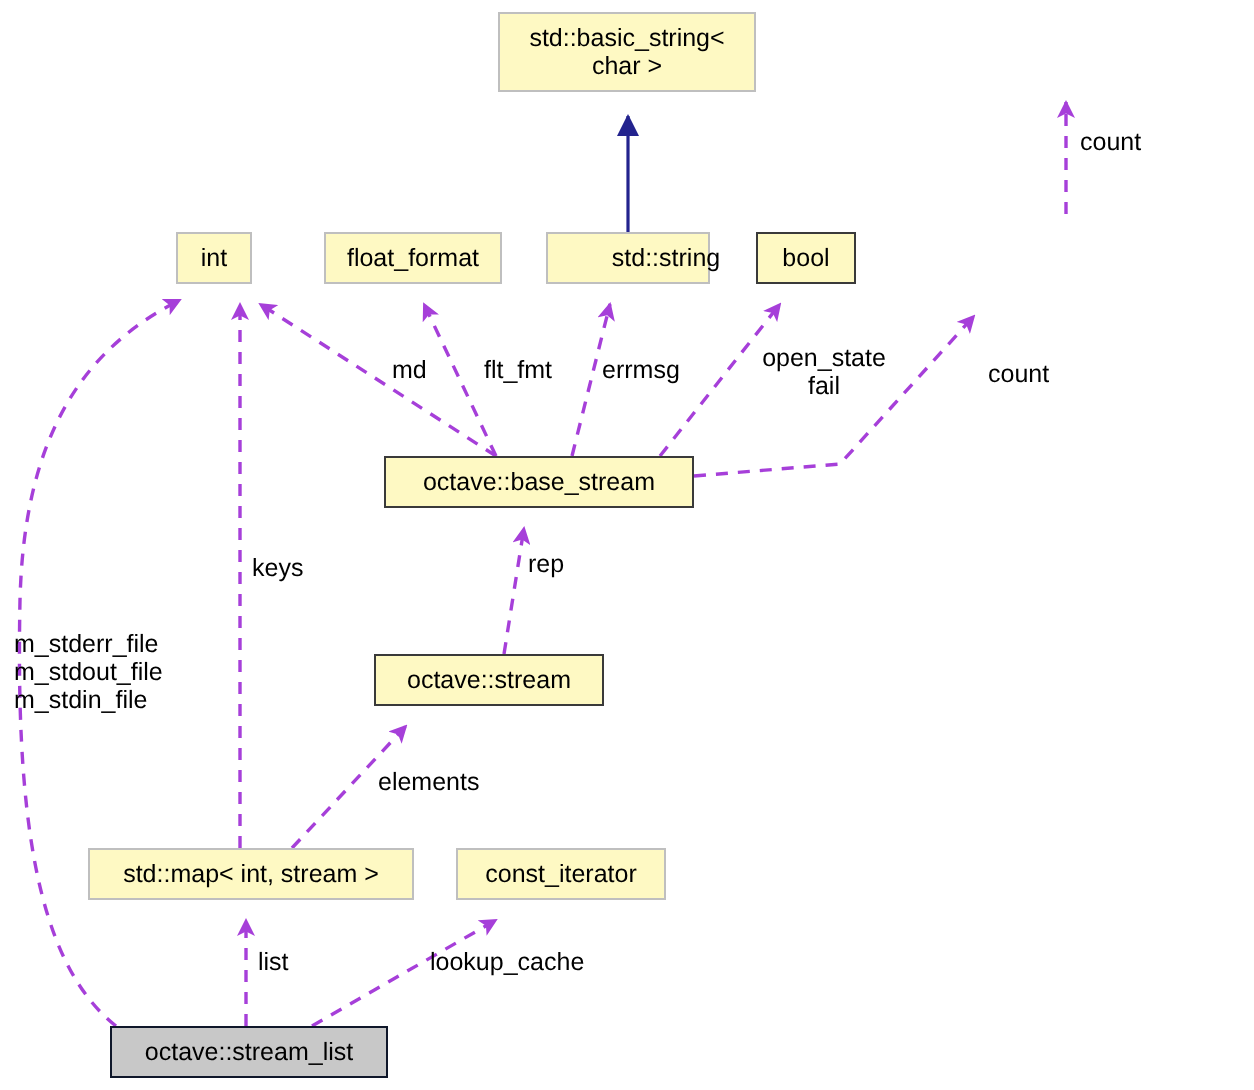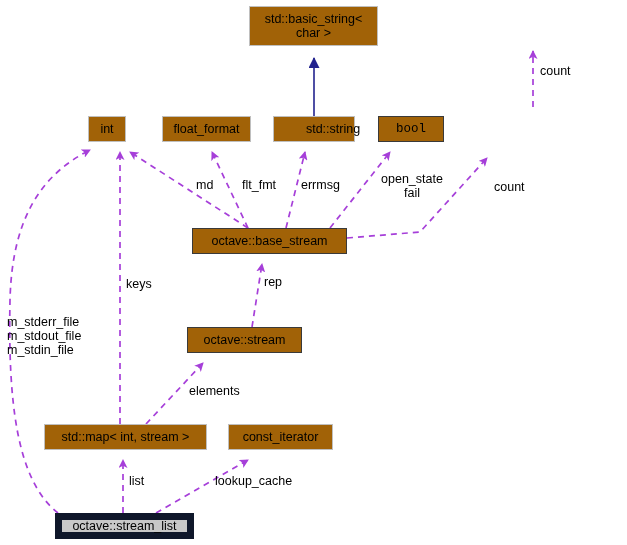--- a/index.html
+++ b/index.html
@@ -25,31 +25,31 @@
   .node {
     position: absolute;
     box-sizing: border-box;
     display: flex;
     align-items: center;
     justify-content: center;
     text-align: center;
     font-size: 12.5px;
     line-height: 14px;
     color: #000000;
-    background: #a16207;
+    background: #fef9c3;
     white-space: pre;
   }
   .node.plain {
     border: 1px solid #bfbfbf;
   }
   .node.strong {
     border: 1px solid #3a3a3a;
   }
   .node.current {
-    border: 7px solid #0f172a;
+    border: 1px solid #0f172a;
     background: #c8c8c8;
   }
   .edge-label {
     position: absolute;
     font-size: 12.5px;
     line-height: 14px;
     color: #000000;
     white-space: pre;
     text-align: center;
   }
@@ -128,21 +128,21 @@
   <div class="node plain" style="left:249px; top:6px; width:129px; height:40px;">std::basic_string&lt;
 char &gt;</div>
 
 
   <div class="node plain" style="left:88px; top:116px; width:38px; height:26px;">int</div>
 
   <div class="node plain" style="left:162px; top:116px; width:89px; height:26px;">float_format</div>
 
   <div class="node plain" style="left:273px; top:116px; width:82px; height:26px;padding-left:38px;">std::string</div>
 
-  <div class="node strong" style="left:378px; top:116px; width:66px; height:26px;font-family:Liberation Mono, monospace;">bool</div>
+  <div class="node strong" style="left:378px; top:116px; width:50px; height:26px;">bool</div>
 
 
   <div class="node strong" style="left:192px; top:228px; width:155px; height:26px;">octave::base_stream</div>
 
   <div class="node strong" style="left:187px; top:327px; width:115px; height:26px;">octave::stream</div>
 
   <div class="node plain" style="left:44px; top:424px; width:163px; height:26px;">std::map&lt; int, stream &gt;</div>
 
   <div class="node plain" style="left:228px; top:424px; width:105px; height:26px;">const_iterator</div>
 

